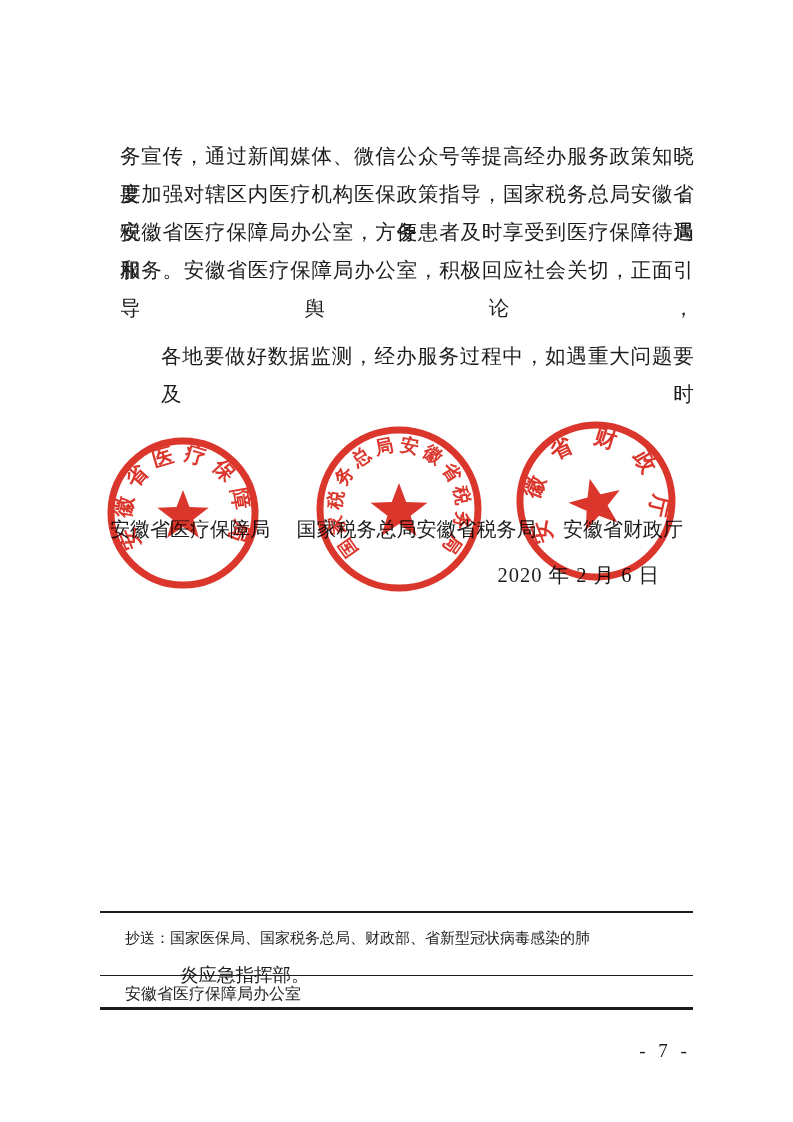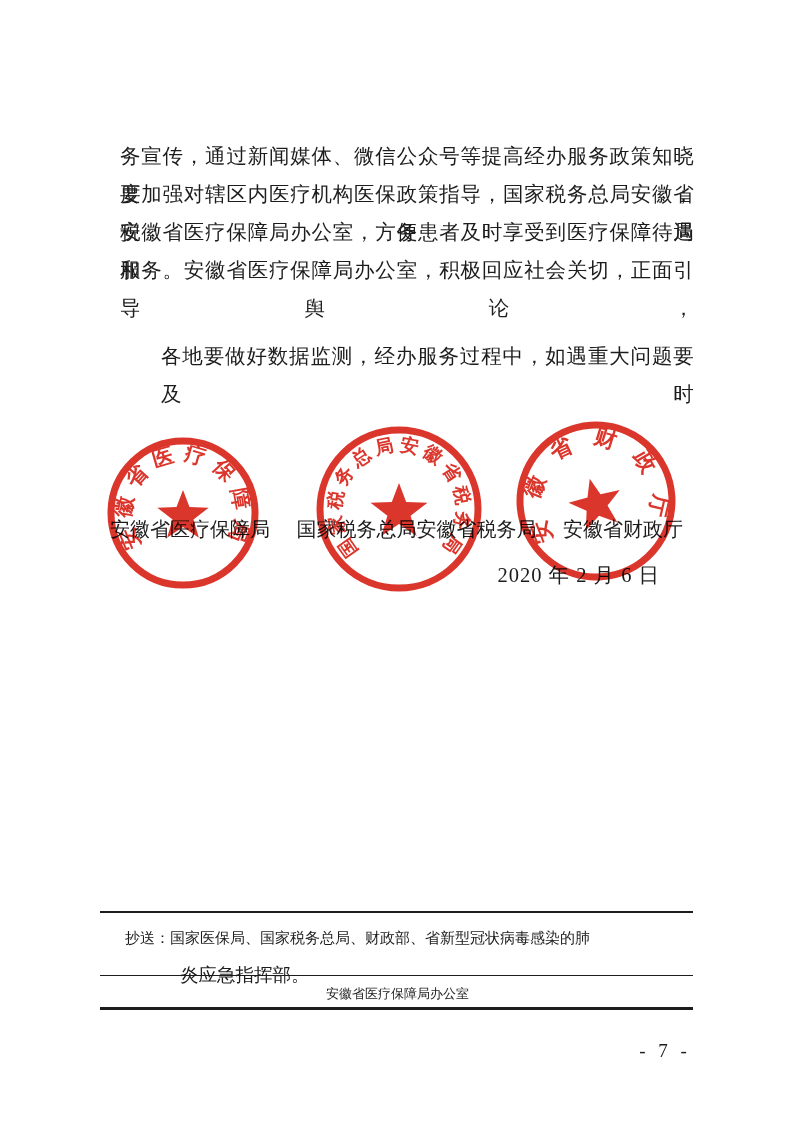--- a/index.html
+++ b/index.html
@@ -102,22 +102,22 @@
     font-size: 18.5px;
     line-height: 34px;
     white-space: nowrap;
   }
   .issuer-row {
     position: absolute;
     left: 125px;
     top: 981px;
     width: 545px;
     display: flex;
-    justify-content: center;
-    font-size: 13px;
+    justify-content: flex-start;
+    font-size: 16px;
     line-height: 26px;
     white-space: nowrap;
   }
   .page-number {
     position: absolute;
     left: 615px;
     top: 1040px;
     width: 100px;
     text-align: center;
     font-size: 19px;

